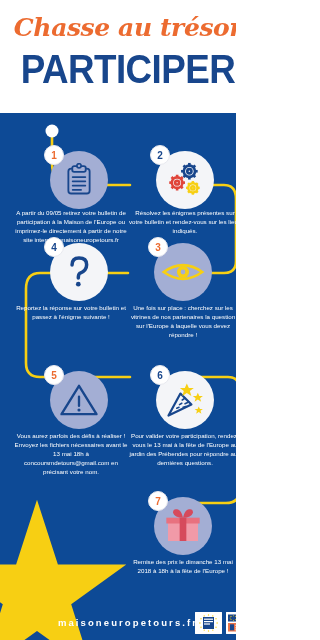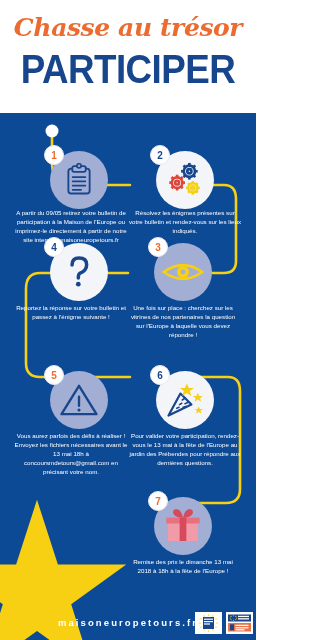--- a/index.html
+++ b/index.html
@@ -4,21 +4,21 @@
 <style>
   html,body{margin:0;padding:0;}
   body{
     width:256px;height:640px;
     font-family:"Liberation Sans",sans-serif;
     background:#ffffff;
     overflow:hidden;
   }
   .poster{
     position:relative;
-    width:256px;height:640px;
+    width:236px;height:640px;
     background:#0c4a6e;
     overflow:hidden;
   }
 
   
   .header{
     position:absolute;left:0;top:0;width:256px;height:113px;
     background:#ffffff;
     text-align:center;
   }

